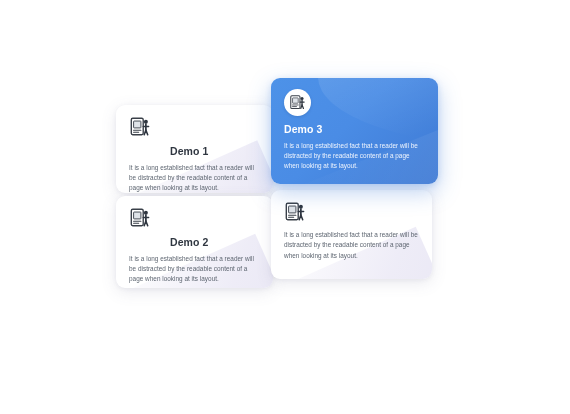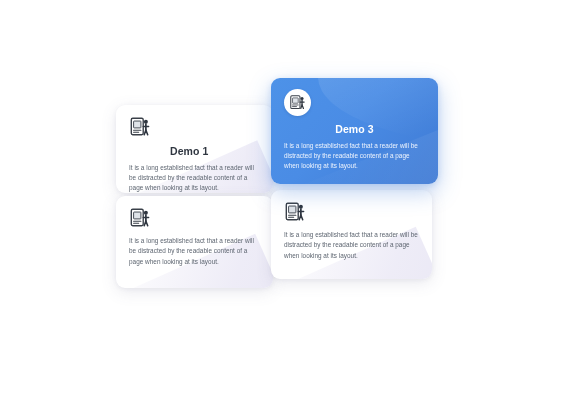--- a/index.html
+++ b/index.html
@@ -110,21 +110,21 @@
 
   
   .card-title {
     font-size: 10.5px;
     font-weight: bold;
     line-height: 1.2;
     margin: 0 0 5px 0;
     letter-spacing: .1px;
   }
   .title-dark { color: #2f3640; padding-left: 41px; }
-  .title-light { color: #ffffff; text-align: center; }
+  .title-light { color: #ffffff; }
 
   .card-text {
     font-size: 6.4px;
     line-height: 1.62;
     margin: 0 0 8px 0;
     letter-spacing: .02px;
   }
   .text-dark { color: #5d6570; }
   .text-light { color: #eef4fd; }
 
@@ -168,20 +168,21 @@
           <rect x="2.5" y="2.5" width="13" height="18" rx="1.6" fill="#ffffff" stroke="#3a4049" stroke-width="1.5"></rect>
           <rect x="5" y="5.5" width="8" height="7.5" rx=".6" fill="#dfe3e8" stroke="#3a4049" stroke-width="1"></rect>
           <line x1="5" y1="15.5" x2="13" y2="15.5" stroke="#3a4049" stroke-width="1.2" stroke-linecap="round"></line>
           <line x1="5" y1="17.8" x2="10.5" y2="17.8" stroke="#3a4049" stroke-width="1.2" stroke-linecap="round"></line>
           <circle cx="18.4" cy="6.4" r="2.2" fill="#2f3640"></circle>
           <path d="M18.4 9.2 L18.4 15.4" stroke="#2f3640" stroke-width="1.9" stroke-linecap="round"></path>
           <path d="M18.4 15.2 L16.6 20.4 M18.4 15.2 L20.4 20.4" stroke="#2f3640" stroke-width="1.7" stroke-linecap="round"></path>
           <path d="M15.6 11.4 L21.4 11.4" stroke="#2f3640" stroke-width="1.6" stroke-linecap="round"></path>
         </svg>
       </span>
+      <h3 class="card-title title-dark">Demo 2</h3>
       <p class="card-text text-dark">It is a long established fact that a reader will be distracted by the readable content of a page when looking at its layout.</p>
 
     </div>
   </div>
 
   <div class="card card-blue" id="card-demo-3">
     <div class="sheen"></div>
     <div class="sheen2"></div>
     <div class="card-body">
       <span class="icon-badge">

